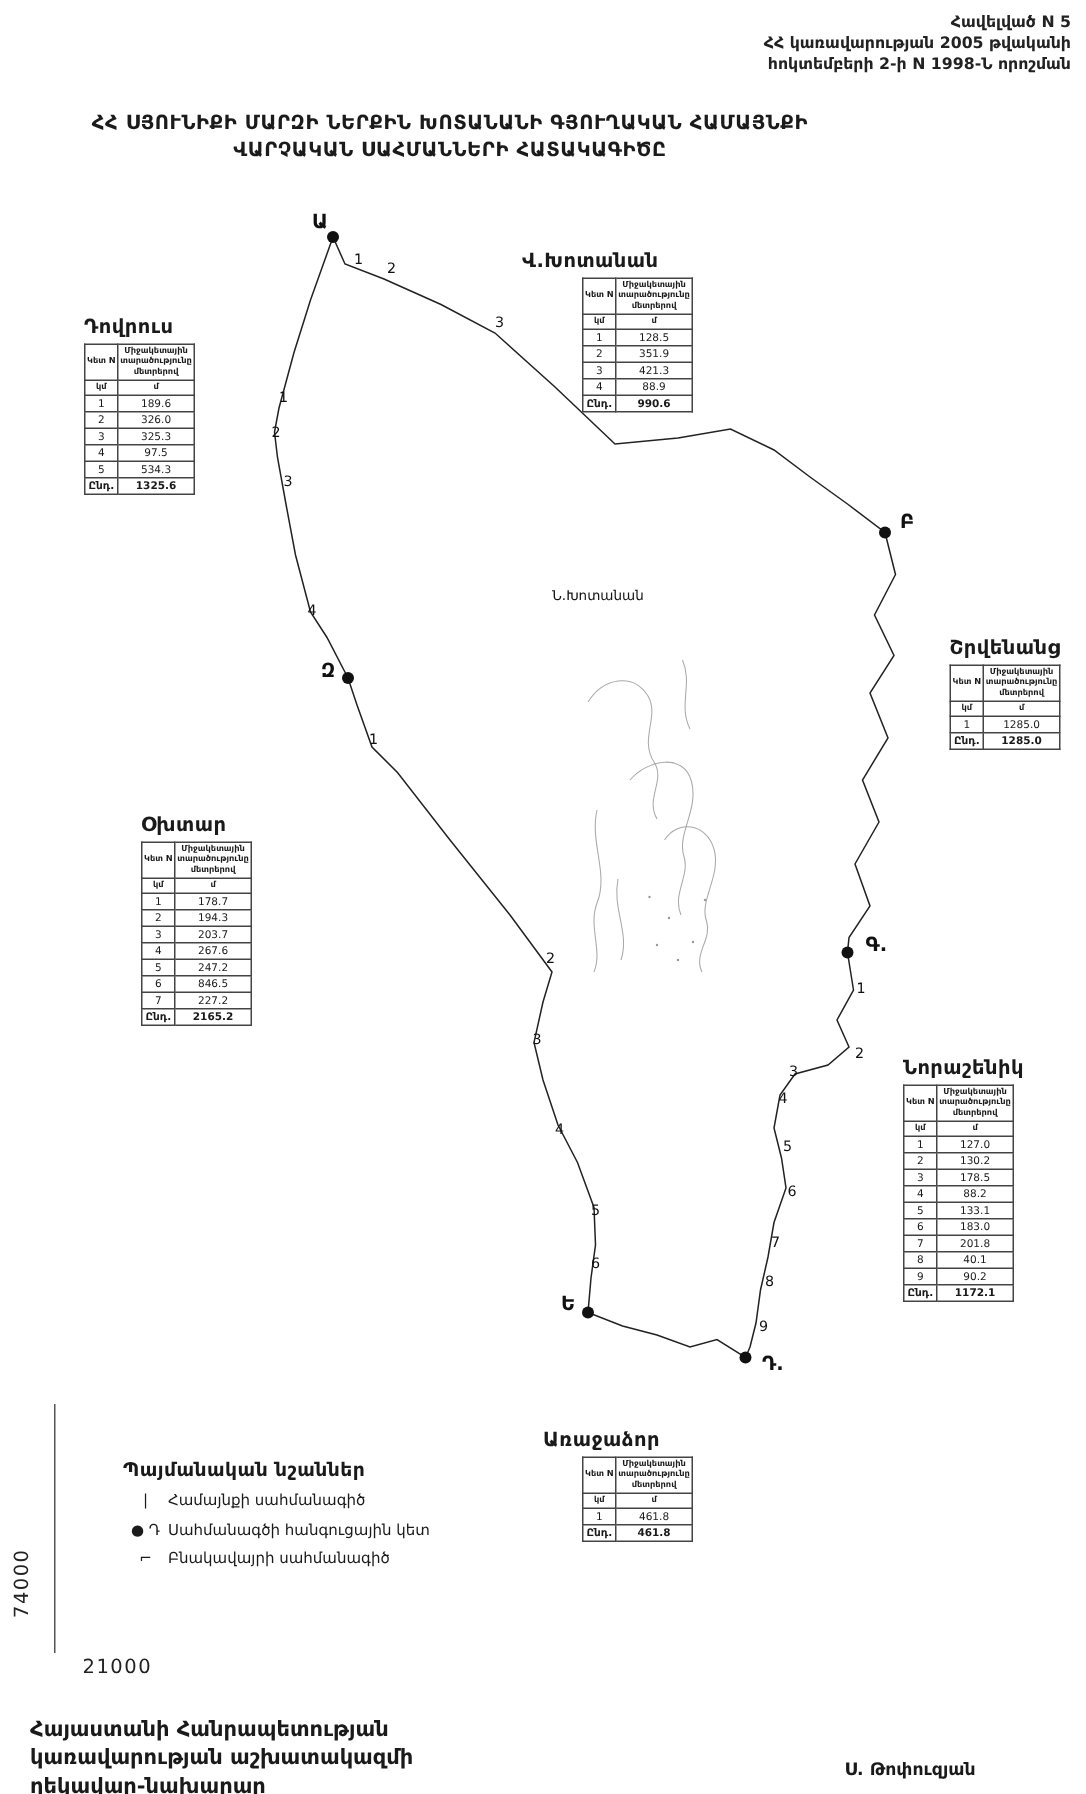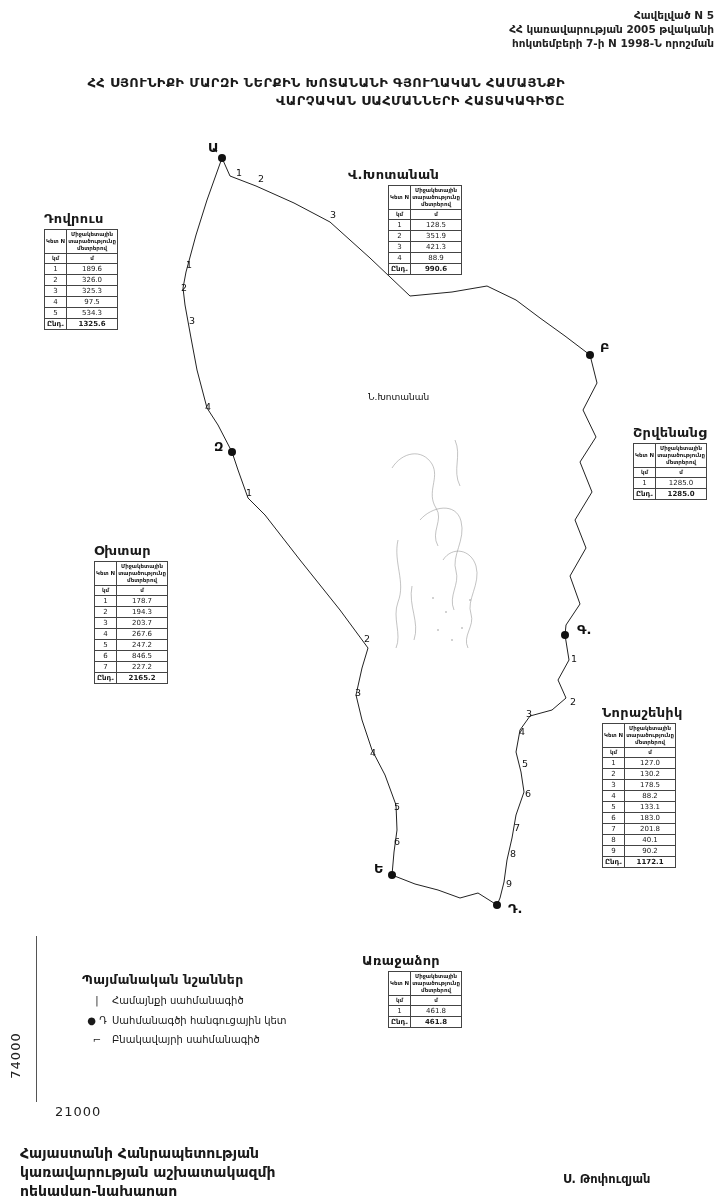--- a/index.html
+++ b/index.html
@@ -4,21 +4,21 @@
 <style>
   html,body{margin:0;padding:0;}
   body{
     width:724px;height:1196px;position:relative;background:#ffffff;
     font-family:"DejaVu Sans",sans-serif;color:#1a1a1a;overflow:hidden;
   }
   .abs{position:absolute;}
   
   .appendix{right:10px;top:8px;text-align:right;font-weight:bold;font-size:10.5px;line-height:1.35;color:#222;}
   
-  .main-title{left:35px;top:74px;width:530px;text-align:right;font-weight:bold;
+  .main-title{left:35px;top:74px;width:530px;text-align:center;font-weight:bold;
     font-size:13px;line-height:1.4;letter-spacing:.4px;color:#1b1b1b;}
   
   .tbl-block{position:absolute;margin-top:37px;}
   .tbl-title{font-weight:bold;font-size:13px;margin:0 0 3px 0;letter-spacing:.3px;}
   .tbl-block table{border-collapse:collapse;background:#fff;}
   .tbl-block th,.tbl-block td{border:1px solid #444;text-align:center;vertical-align:middle;}
   .tbl-block th{font-weight:bold;font-size:5.5px;line-height:1.25;padding:1px 1px;}
   .tbl-block th.c1{width:16px;}
   .tbl-block th.c2{width:44px;}
   .tbl-block td{font-size:7px;padding:0 2px;height:10px;}
@@ -96,29 +96,29 @@
     <text x="525" y="797" class="seg-label">6</text>
     <text x="514" y="831" class="seg-label">7</text>
     <text x="510" y="857" class="seg-label">8</text>
     <text x="506" y="887" class="seg-label">9</text>
     <text x="368" y="400" class="center-label">Ն.Խոտանան</text>
   </svg>
 
 <div class="abs appendix">
   <div>Հավելված  N 5</div>
   <div>ՀՀ կառավարության 2005 թվականի</div>
-  <div>հոկտեմբերի 7-ի N 1998-Ն որոշման</div>
+  <div>հոկտեմբերի 2-ի N 1998-Ն որոշման</div>
 </div>
 
 <div class="abs main-title">
   <div>ՀՀ ՍՅՈՒՆԻՔԻ ՄԱՐԶԻ ՆԵՐՔԻՆ ԽՈՏԱՆԱՆԻ ԳՅՈՒՂԱԿԱՆ ՀԱՄԱՅՆՔԻ</div>
   <div>ՎԱՐՉԱԿԱՆ  ՍԱՀՄԱՆՆԵՐԻ  ՀԱՏԱԿԱԳԻԾԸ</div>
 </div>
 
-<div class="tbl-block" style="left:44px;top:174px">
+<div class="tbl-block" style="left:56px;top:174px">
     <div class="tbl-title">Դովրուս</div>
     <table>
       <tbody>
         <tr>
           <th class="c1">Կետ N</th>
           <th class="c2">Միջակետային տարածությունը մետրերով</th>
         </tr>
         <tr>
           <th class="c1">կմ</th>
           <th class="c2">մ</th>

